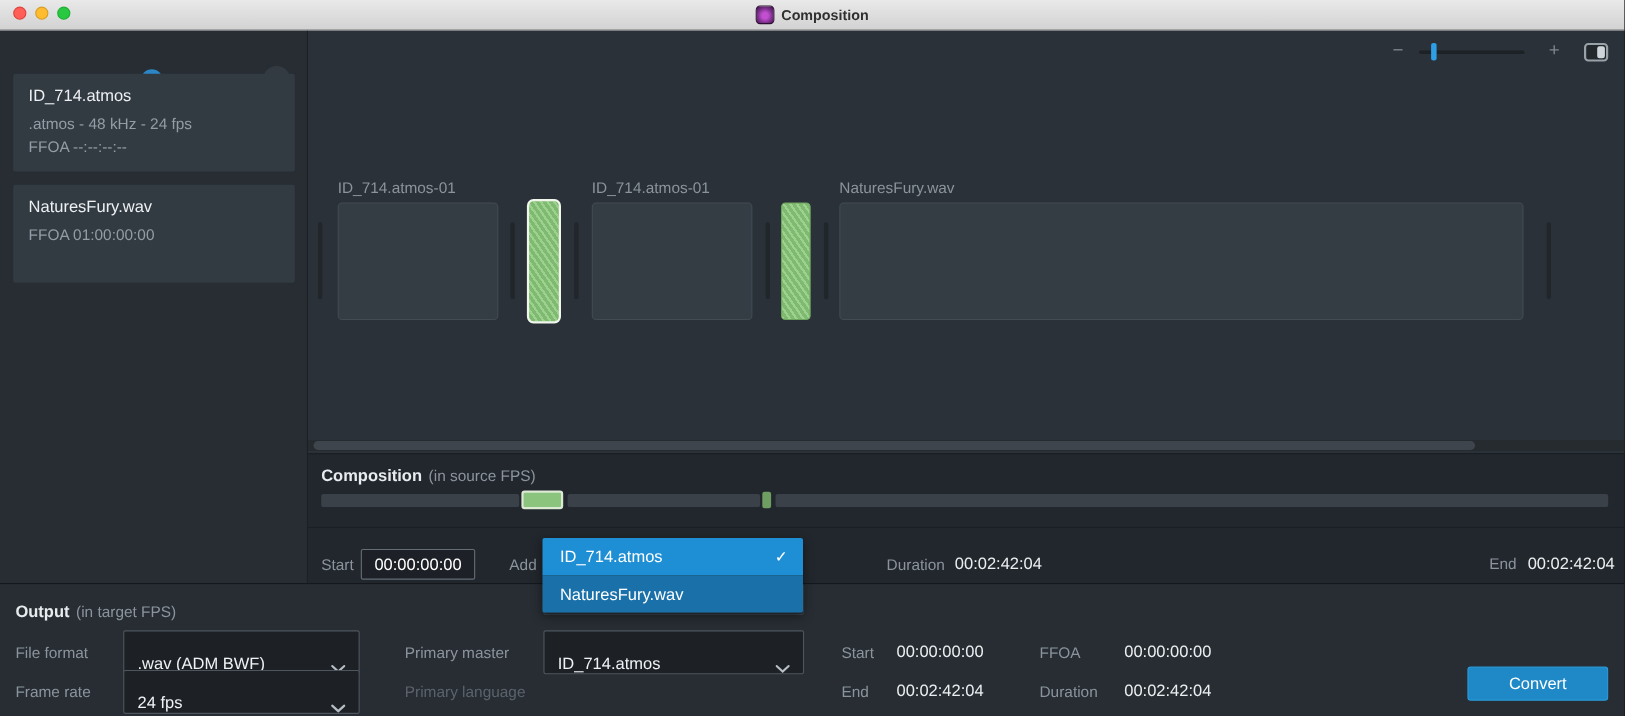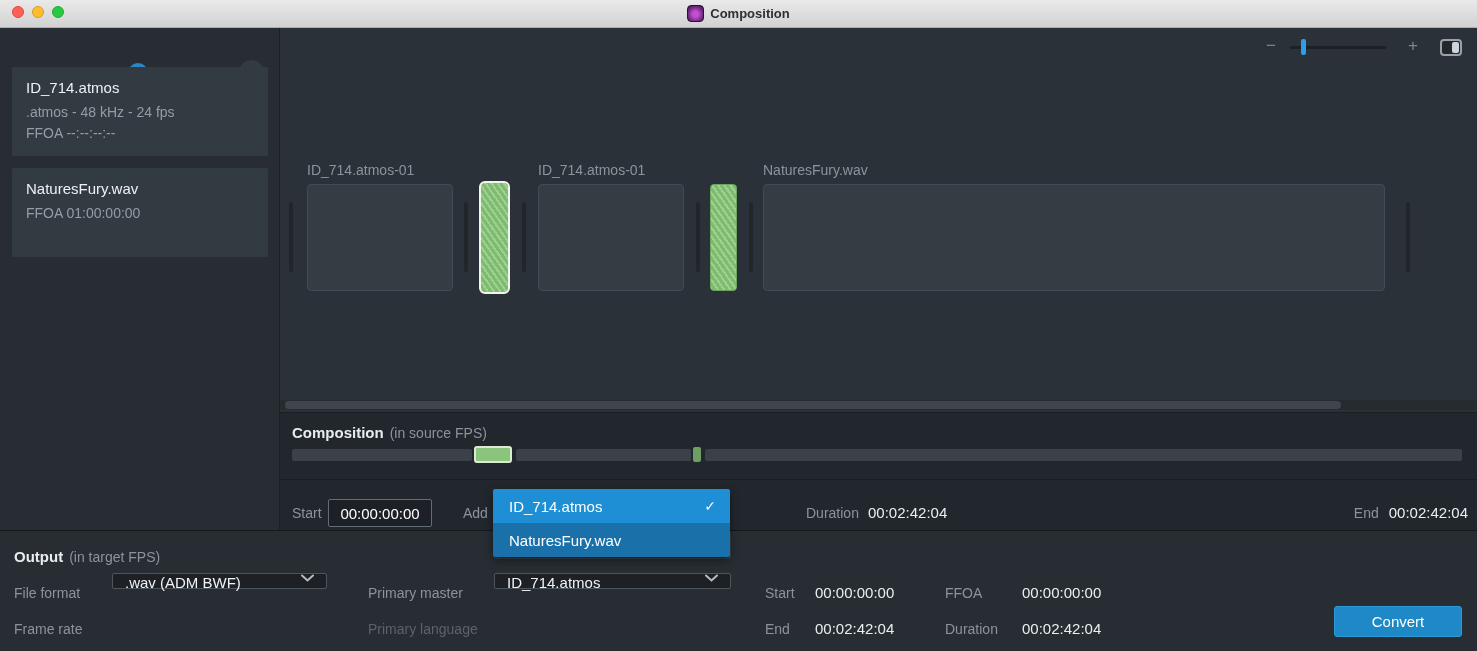--- a/index.html
+++ b/index.html
@@ -80,22 +80,22 @@
   .menu-item { height:34px; display:flex; align-items:center; padding:0 14px 0 16px; font-size:15px; color:#fff; cursor:pointer; }
   .menu-item.hl { background:#1e8fd4; }
   .menu-item.alt { background:#1a71a9; }
   .menu-check { margin-left:auto; font-size:14px; color:#fff; }
 
   
   .output-panel { left:0; top:530px; width:1477px; height:121px; background:#272d33; border-top:1px solid #14181c; }
   .out-title-row { left:14px; top:17px; display:flex; align-items:baseline; gap:6px; }
   .row1 { top:42px; } .row2 { top:78px; }
   .frow { position:absolute; height:28px; display:flex; align-items:flex-end; }
-  .sel { position:absolute; height:16px; background:#1d2126; border:1px solid #4d565e; border-radius:2px;
-    display:flex; align-items:flex-start; padding:0 12px; cursor:pointer; }
+  .sel { position:absolute; height:40px; background:#1d2126; border:1px solid #4d565e; border-radius:2px;
+    display:flex; align-items:flex-end; padding:0 12px; cursor:pointer; }
   .sel .sel-text { font-size:15px; color:#f0f3f5; }
   .sel svg { margin-left:auto; }
   .sel-col1 { left:112px; width:215px; }
   .sel-col2 { left:494px; width:237px; }
   .lang-input { position:absolute; left:494px; top:0; width:237px; height:28px; background:transparent;
     border:1px solid #3a424b; border-radius:2px; color:#6e7780; font-size:15px; padding:0 12px;
     font-family:"Liberation Sans", sans-serif; }
   .lang-input::placeholder { color:#6e7780; opacity:1; }
   .dim { color:#5a636b; }
   .info-lbl-1 { left:765px; } .info-val-1 { left:815px; }
@@ -217,20 +217,26 @@
     <div class="sel sel-col1 row1">
       <span class="sel-text">.wav (ADM BWF)</span>
       <svg width="13" height="8" viewBox="0 0 13 8">
         <path d="M1 1.5 L6.5 6.5 L12 1.5" stroke="#b6bdc4" stroke-width="2" fill="none" stroke-linecap="round"></path>
       </svg>
     </div>
 
     <div class="frow row2" style="left:14px;">
       <span class="lbl">Frame rate</span>
     </div>
+    <div class="sel sel-col1 row2">
+      <span class="sel-text">24 fps</span>
+      <svg width="13" height="8" viewBox="0 0 13 8">
+        <path d="M1 1.5 L6.5 6.5 L12 1.5" stroke="#b6bdc4" stroke-width="2" fill="none" stroke-linecap="round"></path>
+      </svg>
+    </div>
 
     <div class="frow row1" style="left:368px;">
       <span class="lbl">Primary master</span>
     </div>
     <div class="sel sel-col2 row1">
       <span class="sel-text">ID_714.atmos</span>
       <svg width="13" height="8" viewBox="0 0 13 8">
         <path d="M1 1.5 L6.5 6.5 L12 1.5" stroke="#b6bdc4" stroke-width="2" fill="none" stroke-linecap="round"></path>
       </svg>
     </div>

